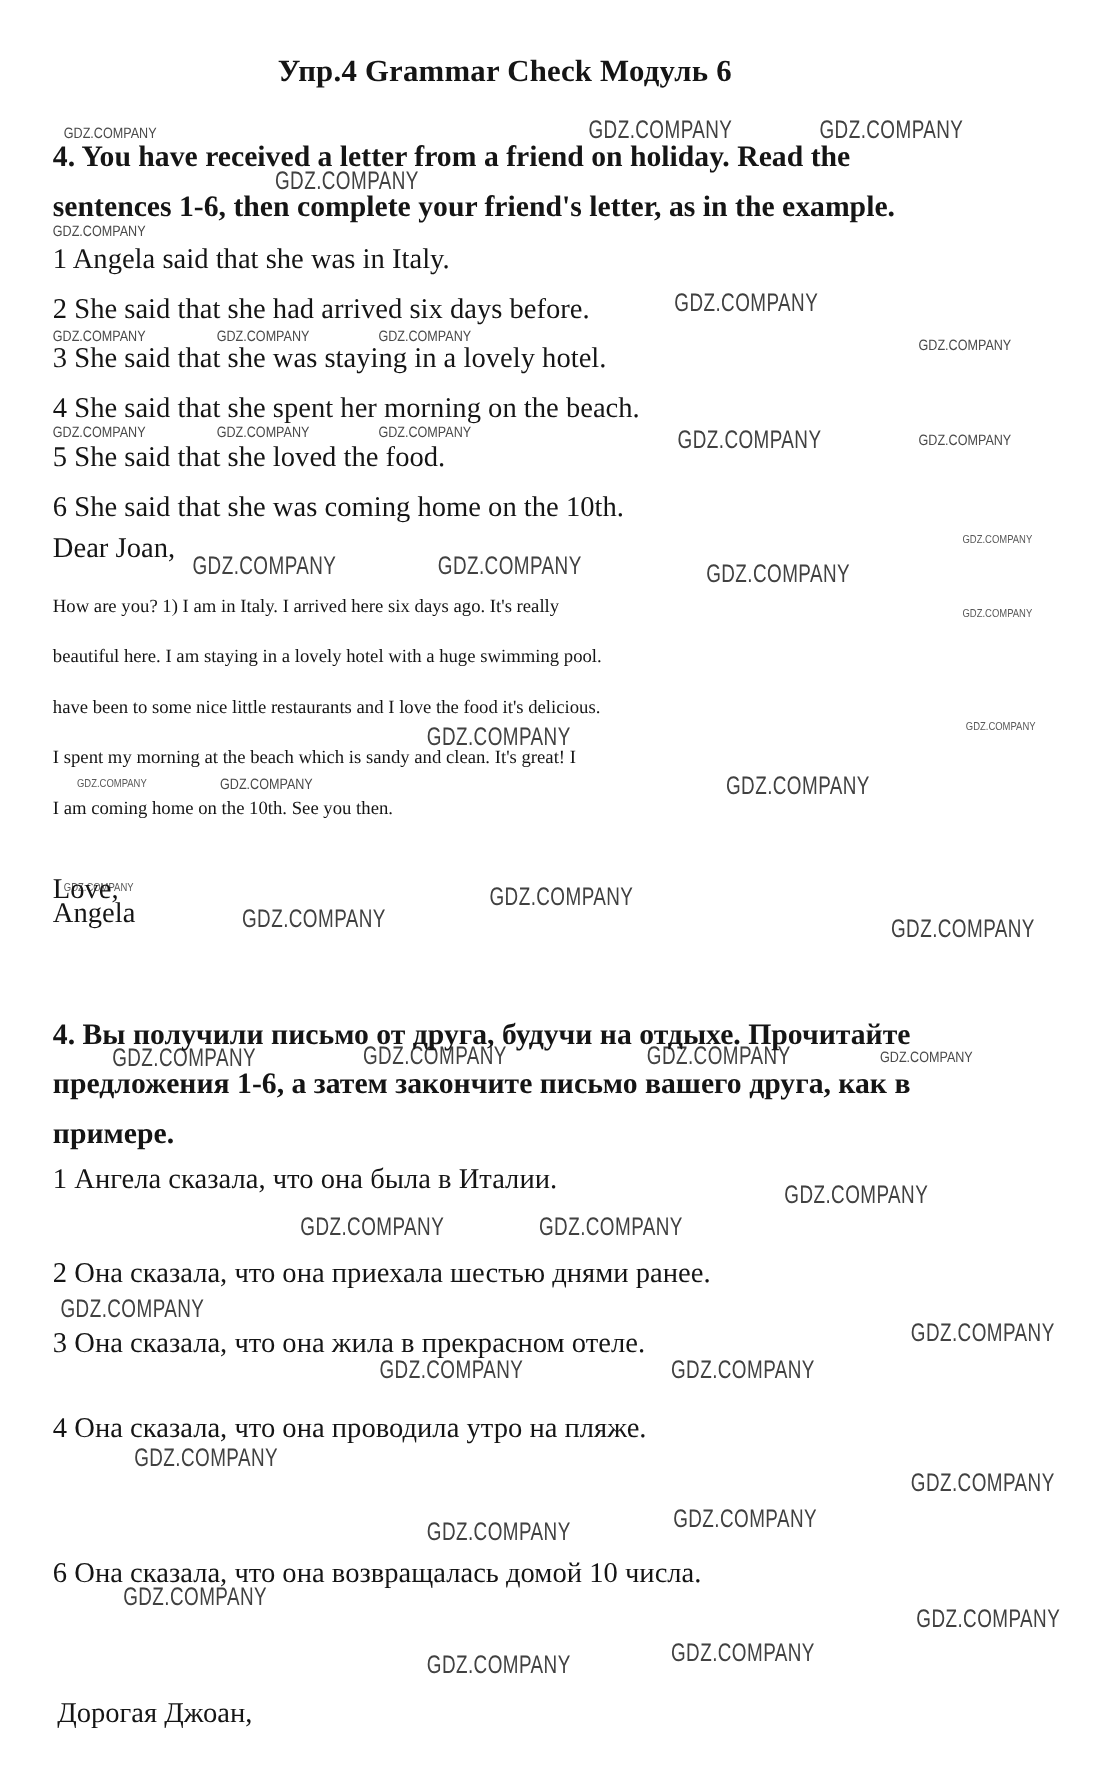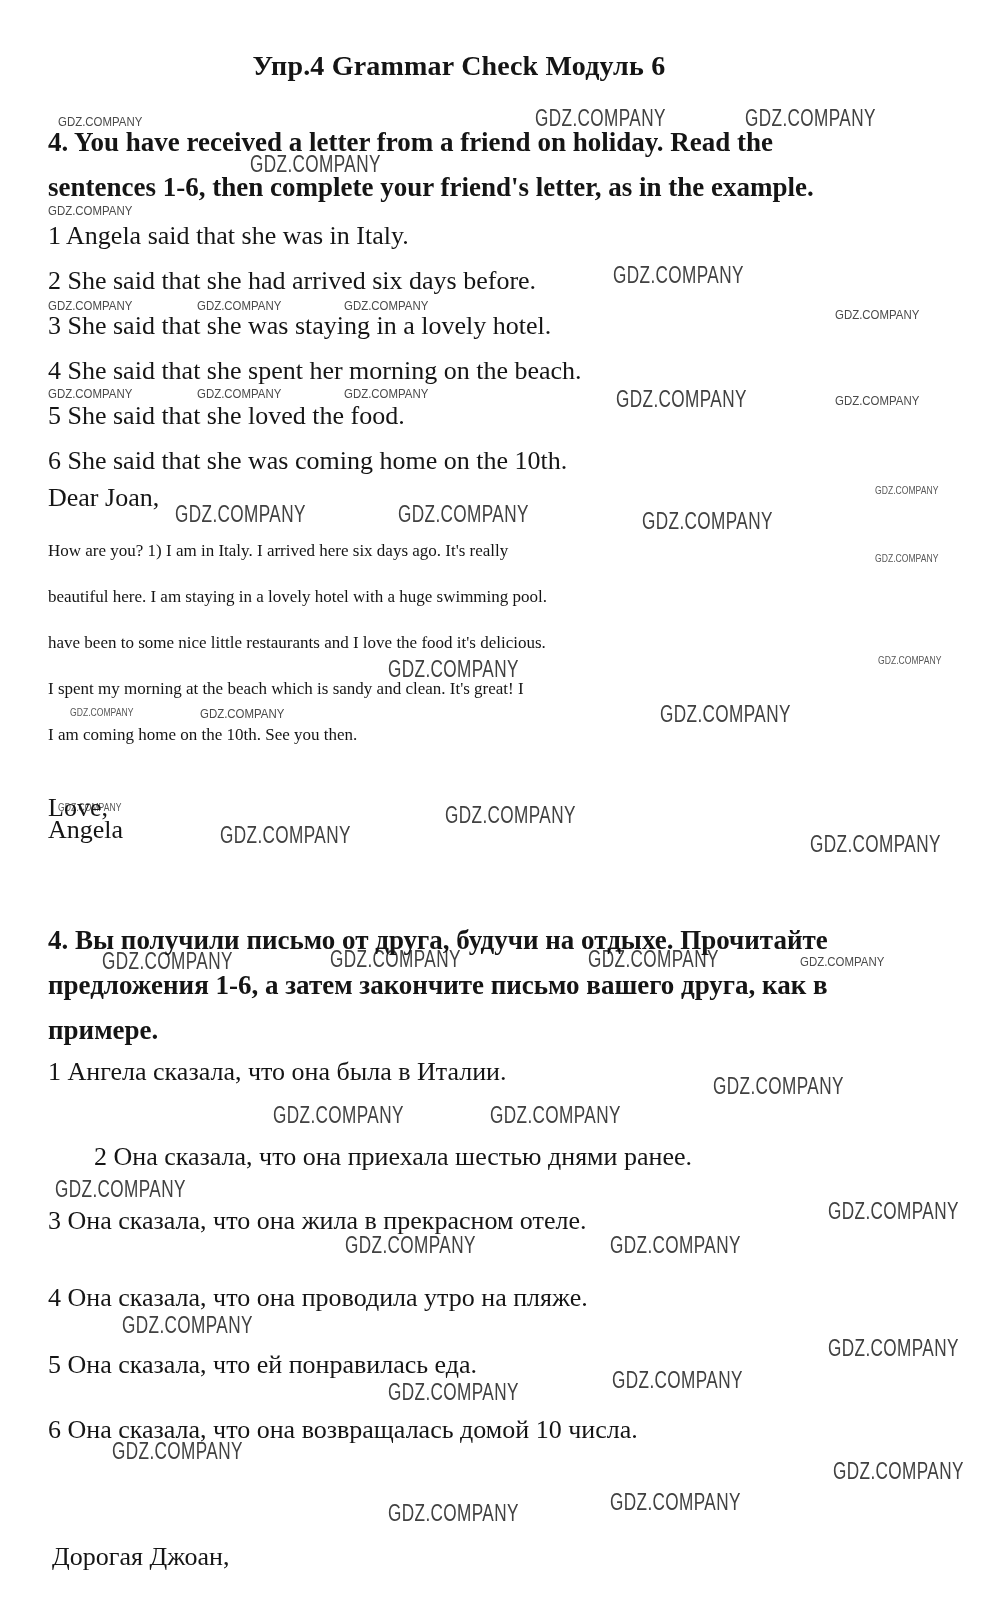--- a/index.html
+++ b/index.html
@@ -52,21 +52,21 @@
   .letter-closing   { position: absolute; left: 48px; top: 785px;  font-size: 26px; line-height: 45px; }
   .letter-signature { position: absolute; left: 48px; top: 807px;  font-size: 26px; line-height: 45px; }
   .ru-item {
     position: absolute;
     left: 48px;
     font-size: 26px;
     line-height: 45px;
     white-space: nowrap;
   }
   .ru-item-1 { top: 1049px; }
-  .ru-item-2 { top: 1134px; margin-left: 46px; }
+  .ru-item-2 { top: 1134px; }
   .ru-item-3 { top: 1198px; }
   .ru-item-4 { top: 1275px; }
   .ru-item-5 { top: 1342px; }
   .ru-item-6 { top: 1407px; }
   .ru-salutation { position: absolute; left: 52px; top: 1534px; font-size: 26px; line-height: 45px; }
 
   
   #watermark-layer { position: absolute; inset: 0; z-index: 1; }
   .text-layer-item { z-index: 2; }
   .wm {
@@ -169,18 +169,17 @@
   <div class="intro-block ru-intro text-layer-item">
     <div>4. Вы получили письмо от друга, будучи на отдыхе. Прочитайте</div>
     <div>предложения 1-6, а затем закончите письмо вашего друга, как в</div>
     <div>примере.</div>
   </div>
 
   <div class="ru-item ru-item-1 text-layer-item">1 Ангела сказала, что она была в Италии.</div>
   <div class="ru-item ru-item-2 text-layer-item">2 Она сказала, что она приехала шестью днями ранее.</div>
   <div class="ru-item ru-item-3 text-layer-item">3 Она сказала, что она жила в прекрасном отеле.</div>
   <div class="ru-item ru-item-4 text-layer-item">4 Она сказала, что она проводила утро на пляже.</div>
-  <div class="ru-item ru-item-5 text-layer-item">5 Она сказала, что ей понравилась еда.</div>
   <div class="ru-item ru-item-6 text-layer-item">6 Она сказала, что она возвращалась домой 10 числа.</div>
 
   <div class="ru-salutation text-layer-item">Дорогая Джоан,</div>
 
 </div>
 
 </body></html>

